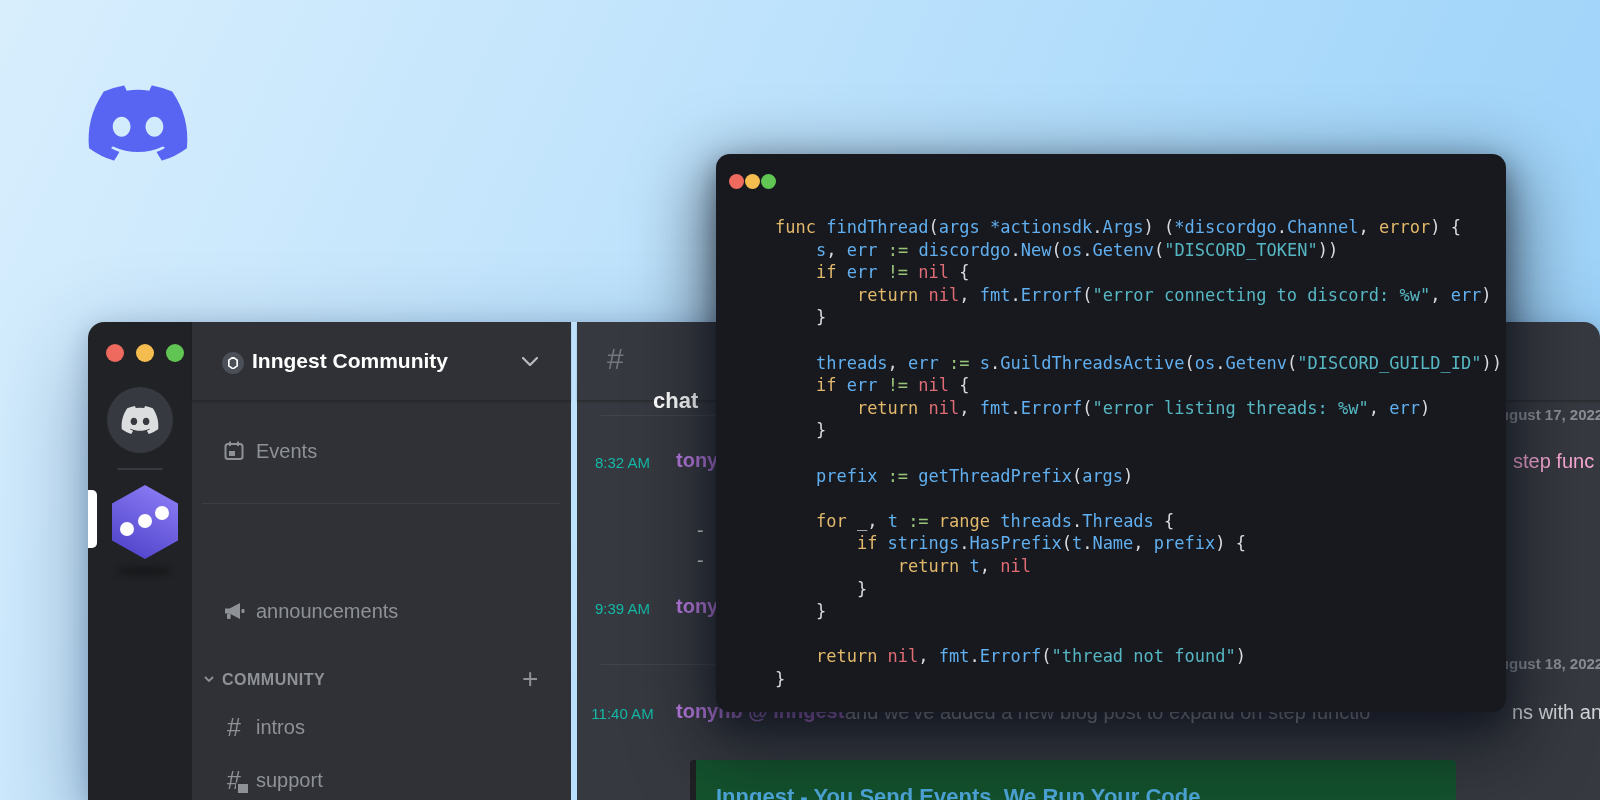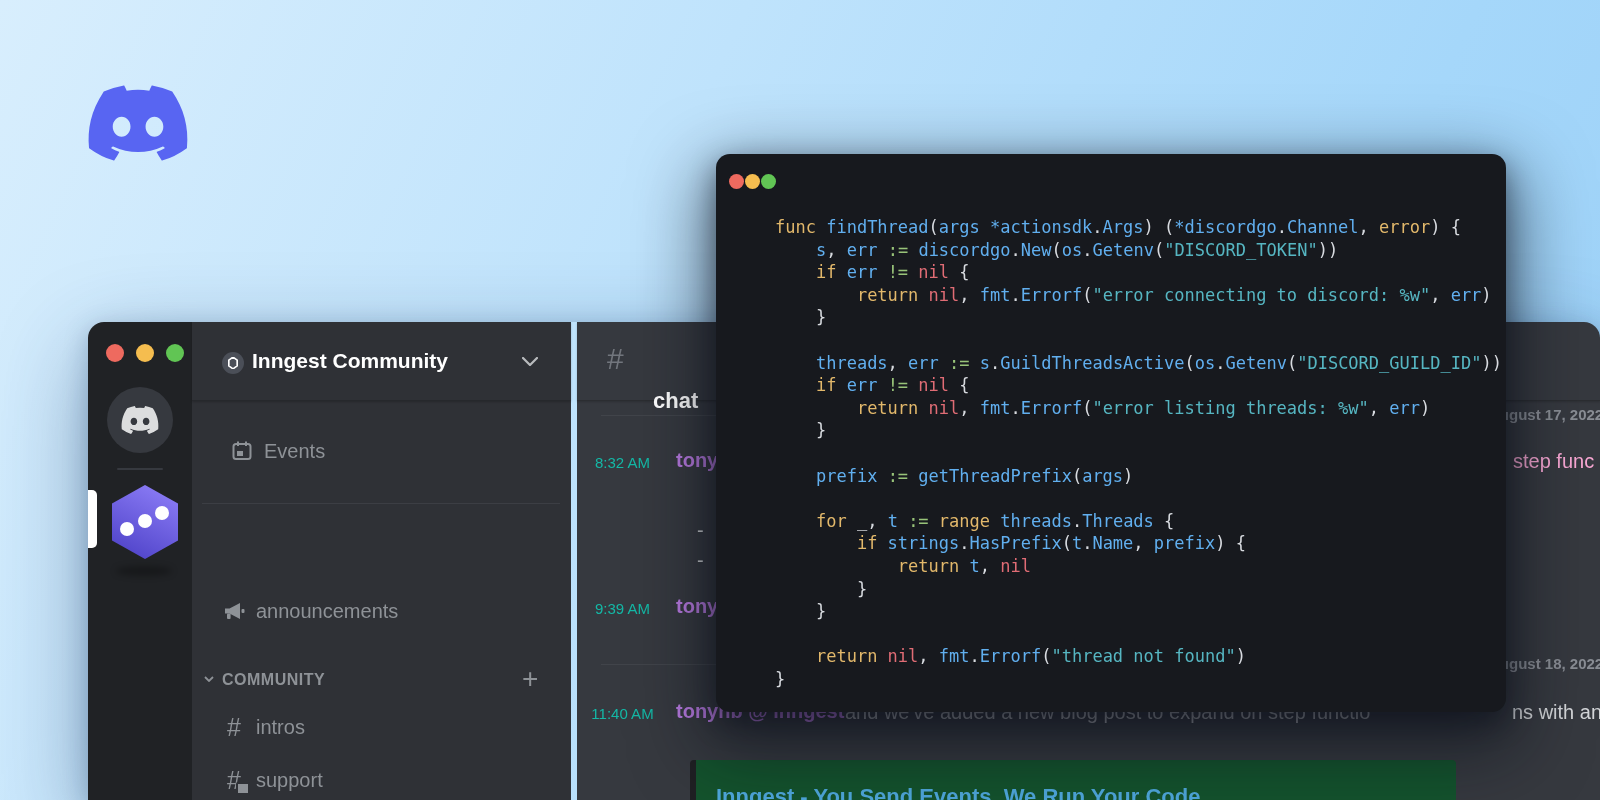--- a/index.html
+++ b/index.html
@@ -113,21 +113,21 @@
           </svg>
         </div>
         <div class="abs" id="server-name">Inngest Community</div>
         <div class="abs" id="server-chevron">
           <svg viewBox="0 0 16 9" width="16" height="9">
               <polyline points="1,1 8,8 15,1" fill="none" stroke="#b9bbbe" stroke-width="2.2" stroke-linecap="round"></polyline>
             </svg>
         </div>
       </div>
 
-      <div class="abs srow" style="top:115px;margin-left:8px;">
+      <div class="abs srow" style="top:115px;">
         <span class="ic">
           <svg viewBox="0 0 22 22" width="22" height="22">
             <rect x="2.5" y="4" width="17" height="15" rx="2.5" fill="none" stroke="#8e9297" stroke-width="2"></rect>
             <line x1="7" y1="1.5" x2="7" y2="6" stroke="#8e9297" stroke-width="2"></line>
             <line x1="15" y1="1.5" x2="15" y2="6" stroke="#8e9297" stroke-width="2"></line>
             <rect x="6" y="11" width="6" height="5" fill="#8e9297"></rect>
           </svg>
         </span>
         <span class="lbl">Events</span>
       </div>

